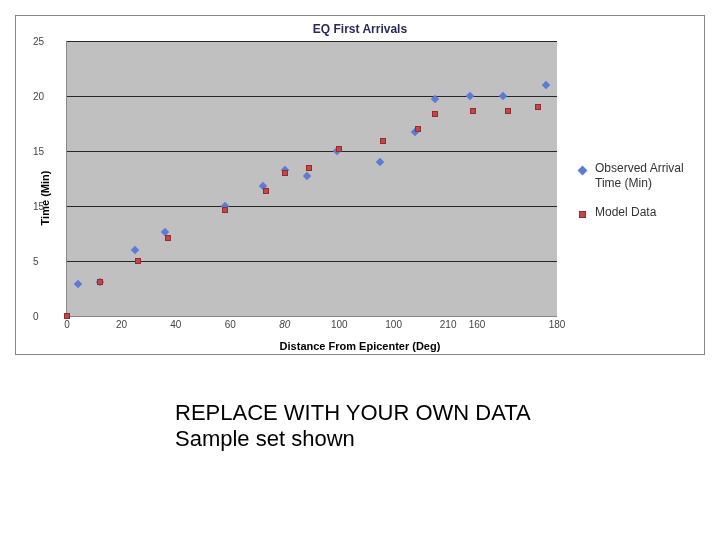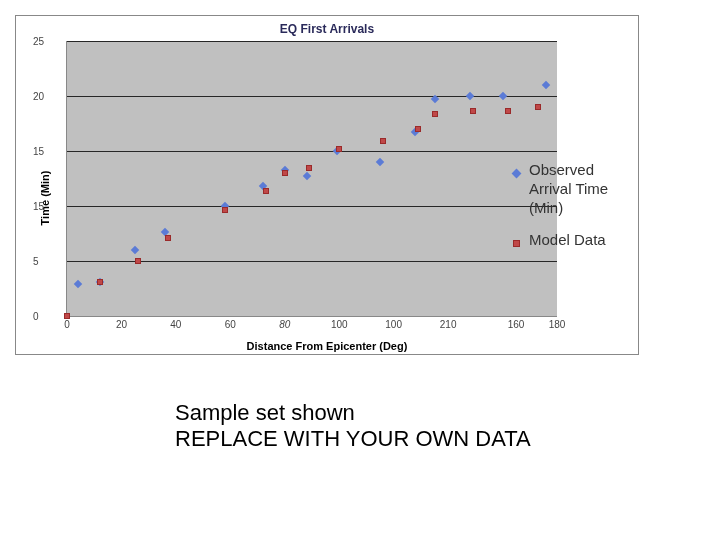--- a/index.html
+++ b/index.html
@@ -8,21 +8,21 @@
     width: 720px;
     height: 540px;
     font-family: Arial, sans-serif;
     background: #fff;
     position: relative;
   }
   .chart-container {
     position: absolute;
     left: 15px;
     top: 15px;
-    width: 624px;
+    width: 690px;
     height: 340px;
     border: 1px solid #888;
     box-sizing: border-box;
   }
   .chart-title {
     text-align: center;
     font-size: 12px;
     font-weight: bold;
     color: #2a2a5a;
     padding-top: 6px;
@@ -96,21 +96,21 @@
     font-size: 10px;
     color: #444;
     transform: translateX(-50%);
     padding-top: 3px;
   }
   .legend {
     position: absolute;
     right: 10px;
     top: 120px;
     width: 115px;
-    font-size: 15px;
+    font-size: 12px;
     color: #333;
   }
   .legend-item {
     display: flex;
     align-items: flex-start;
     margin-bottom: 14px;
     line-height: 1.25;
   }
   .legend-marker {
     width: 8px;
@@ -189,21 +189,21 @@
           <div class="gridline" style="top: 0px;"></div>
           <div class="ytick" style="top: 0px;">25</div>
           <div class="xtick" style="left: 0px;">0</div>
           <div class="xtick" style="left: 54.4444px;">20</div>
           <div class="xtick" style="left: 108.889px;">40</div>
           <div class="xtick" style="left: 163.333px;">60</div>
           <div class="xtick" style="left: 217.778px; font-style: italic;">80</div>
           <div class="xtick" style="left: 272.222px;">100</div>
           <div class="xtick" style="left: 326.667px;">100</div>
           <div class="xtick" style="left: 381.111px;">210</div>
-          <div class="xtick" style="left: 449px;">160</div>
+          <div class="xtick" style="left: 410px;">160</div>
           <div class="xtick" style="left: 490px;">180</div>
           <div class="pt dia" style="left: 10.8889px; top: 243.1px;">
             <span></span>
           </div>
           <div class="pt dia" style="left: 32.6667px; top: 240.9px;">
             <span></span>
           </div>
           <div class="pt dia" style="left: 68.0556px; top: 209px;">
             <span></span>
           </div>
@@ -299,15 +299,15 @@
       <div class="legend-item">
         <span class="legend-marker"><span class="marker-sq"></span></span>
         <span>Model Data</span>
       </div>
     </div>
 
   </div>
 </div>
 
 <div class="caption">
+  <div>REPLACE WITH YOUR OWN DATA</div>
   <div>Sample set shown</div>
-  <div>REPLACE WITH YOUR OWN DATA</div>
 </div>
 
 </body></html>

